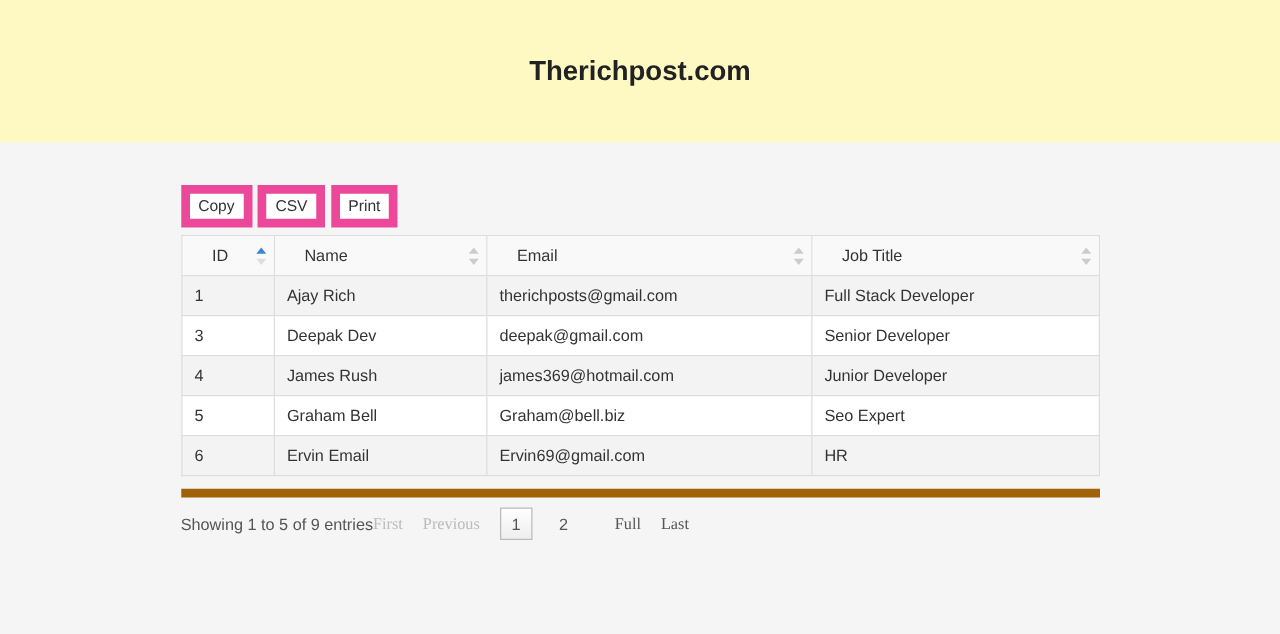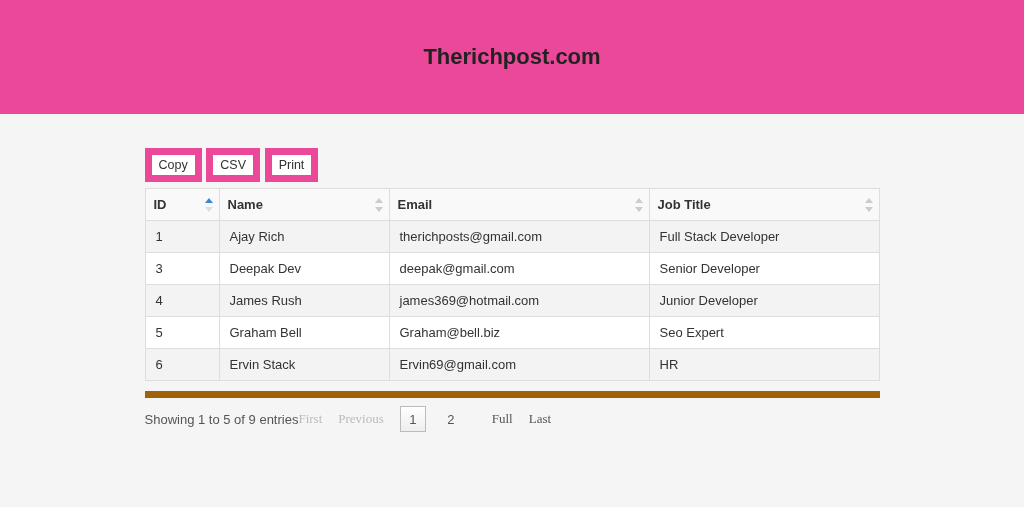--- a/index.html
+++ b/index.html
@@ -3,21 +3,21 @@
 <meta charset="utf-8">
 <style>
   * { box-sizing: border-box; margin: 0; padding: 0; }
   body {
     font-family: "Segoe UI", Arial, sans-serif;
     background: #f5f5f5;
     color: #333;
     font-size: 13px;
   }
   .header {
-    background: #ec4899;
+    background: #fef9c3;
     height: 114px;
     display: flex;
     align-items: center;
     justify-content: center;
   }
   .header h1 {
     font-size: 22px;
     font-weight: 700;
     color: #222;
   }
@@ -59,22 +59,22 @@
   }
   table {
     width: 100%;
     border-collapse: collapse;
     background: #fff;
   }
   thead th {
     background: #f9f9f9;
     border: 1px solid #ddd;
     text-align: left;
-    padding: 8px 8px;
-    font-weight: 700;
+    padding: 8px 24px;
+    font-weight: 400;
     font-size: 13px;
     position: relative;
   }
   .sort-icons {
     position: absolute;
     right: 6px;
     top: 50%;
     transform: translateY(-50%);
     width: 8px;
     height: 14px;
@@ -195,21 +195,21 @@
           <td>Junior Developer</td>
         </tr>
         <tr>
           <td>5</td>
           <td>Graham Bell</td>
           <td>Graham@bell.biz</td>
           <td>Seo Expert</td>
         </tr>
         <tr>
           <td>6</td>
-          <td>Ervin Stack</td>
+          <td>Ervin Email</td>
           <td>Ervin69@gmail.com</td>
           <td>HR</td>
         </tr>
       </tbody>
   </table>
 
   <div class="table-footer">
     <div>Showing 1 to 5 of 9 entries</div>
     <div class="paging">
       <span class="page-link disabled">First</span>

